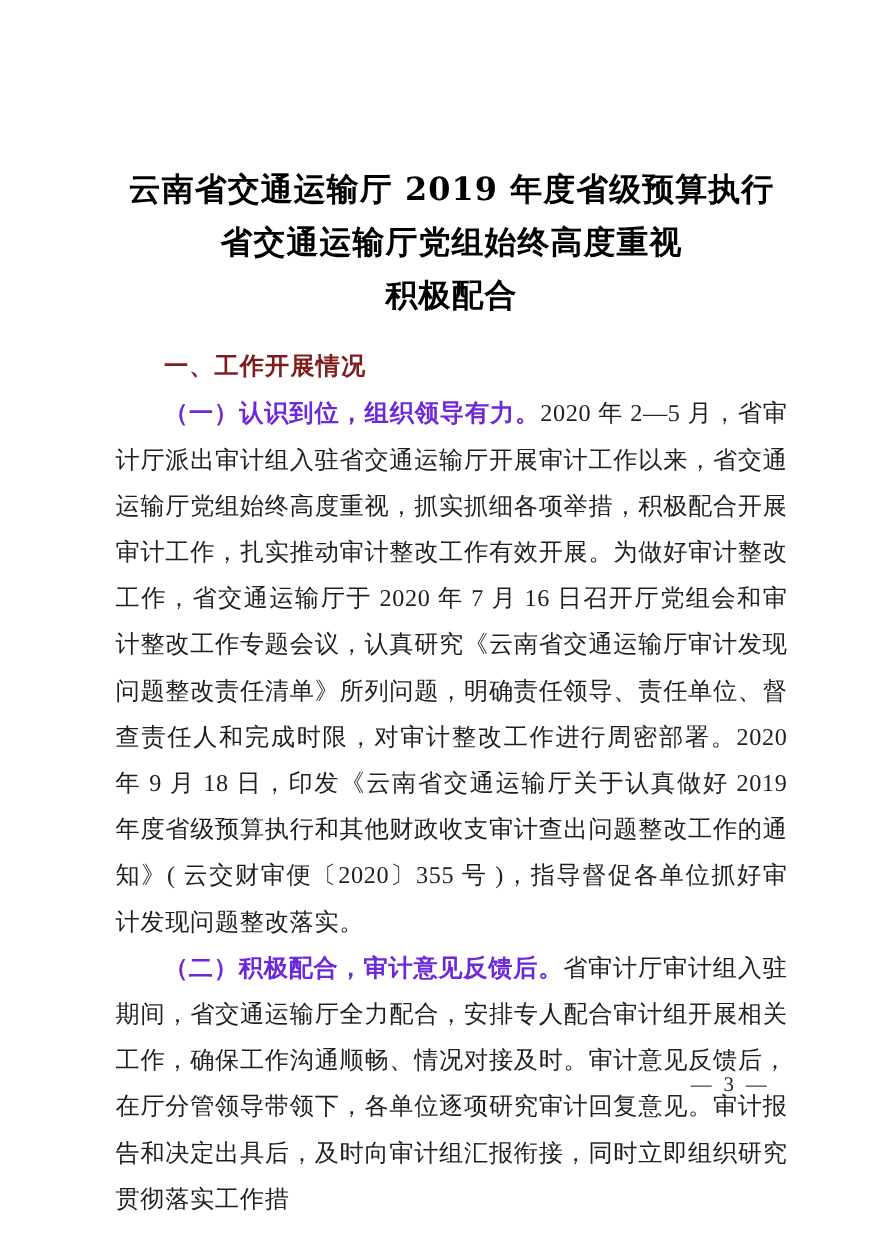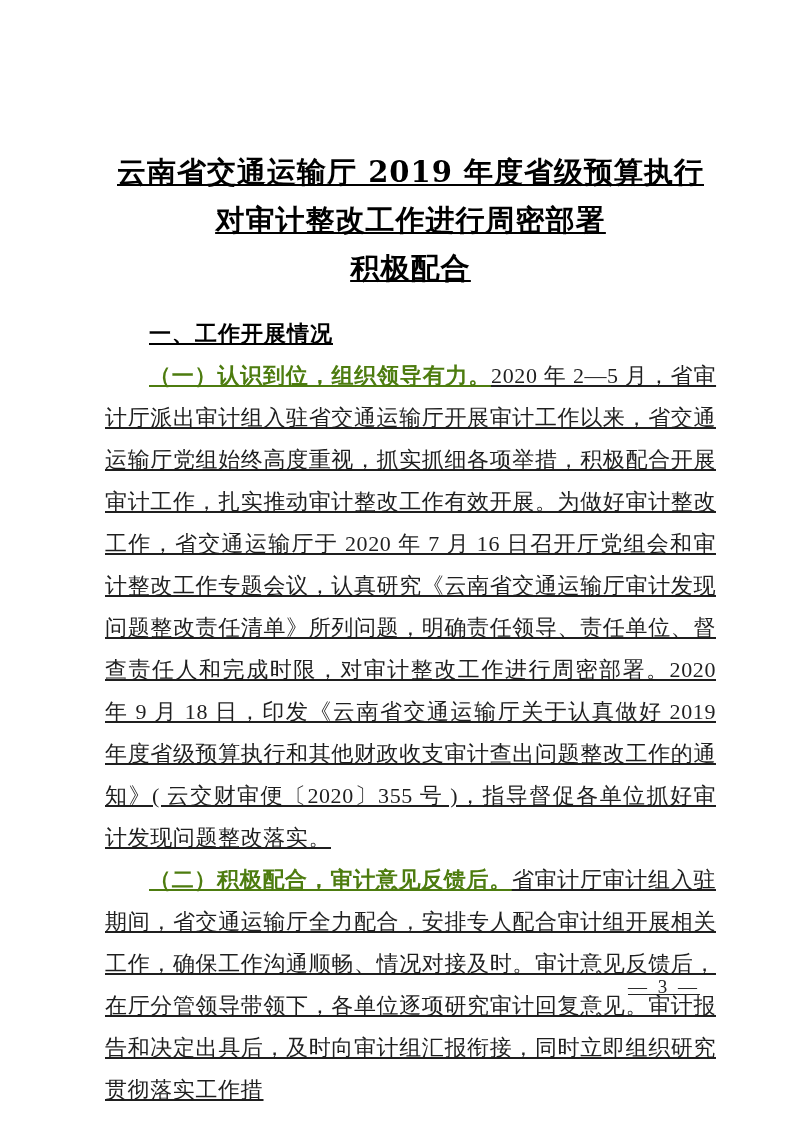--- a/index.html
+++ b/index.html
@@ -1,15 +1,15 @@
 <!DOCTYPE html>
 <html><head>
 <meta charset="utf-8">
 <style>
-  * { box-sizing: border-box; text-decoration: underline; }
+  * { box-sizing: border-box; }
   html, body {
     margin: 0;
     padding: 0;
     background: #ffffff;
   }
   .page {
     position: relative;
     width: 800px;
     height: 1131px;
     margin: 0 auto;
@@ -35,55 +35,55 @@
     font-family: "DejaVu Serif", "Liberation Serif", serif;
   }
   .title-line { display: block; }
   .section-heading {
     margin: 21px 0 0 0;
     font-size: 22px;
     line-height: 42px;
     font-weight: 700;
     letter-spacing: 1px;
     text-indent: 2em;
-    color: #000000;
+    color: #7f1d1d;
     font-family: "DejaVu Sans", "Liberation Sans", sans-serif;
   }
   .body-para {
     margin: 0;
     font-size: 22px;
     line-height: 42px;
     letter-spacing: 0.6px;
     text-align: justify;
     text-indent: 2em;
     color: #1f1f1f;
   }
   .body-para .lead {
     font-weight: 700;
-    color: #4d7c0f;
+    color: #6d28d9;
   }
   .page-number {
     position: absolute;
     top: 976px;
     right: 100px;
     font-size: 19px;
     letter-spacing: 3px;
     color: #222222;
     font-family: "Liberation Serif", "DejaVu Serif", serif;
   }
 </style>
 </head>
 <body>
 
 <div class="page">
   <div class="content">
 
     <h1 class="doc-title">
       <span class="title-line">云南省交通运输厅 2019 年度省级预算执行</span>
-      <span class="title-line">对审计整改工作进行周密部署</span>
+      <span class="title-line">省交通运输厅党组始终高度重视</span>
       <span class="title-line">积极配合</span>
     </h1>
 
     <h2 class="section-heading">一、工作开展情况</h2>
 
     <p class="body-para"><span class="lead">（一）认识到位，组织领导有力。</span><span>2020 年 2—5 月，省审计厅派出审计组入驻省交通运输厅开展审计工作以来，省交通运输厅党组始终高度重视，抓实抓细各项举措，积极配合开展审计工作，扎实推动审计整改工作有效开展。为做好审计整改工作，省交通运输厅于 2020 年 7 月 16 日召开厅党组会和审计整改工作专题会议，认真研究《云南省交通运输厅审计发现问题整改责任清单》所列问题，明确责任领导、责任单位、督查责任人和完成时限，对审计整改工作进行周密部署。2020 年 9 月 18 日，印发《云南省交通运输厅关于认真做好 2019 年度省级预算执行和其他财政收支审计查出问题整改工作的通知》( 云交财审便〔2020〕355 号 )，指导督促各单位抓好审计发现问题整改落实。</span></p>
 
     <p class="body-para"><span class="lead">（二）积极配合，审计意见反馈后。</span><span>省审计厅审计组入驻期间，省交通运输厅全力配合，安排专人配合审计组开展相关工作，确保工作沟通顺畅、情况对接及时。审计意见反馈后，在厅分管领导带领下，各单位逐项研究审计回复意见。审计报告和决定出具后，及时向审计组汇报衔接，同时立即组织研究贯彻落实工作措</span></p>
 
   </div>

